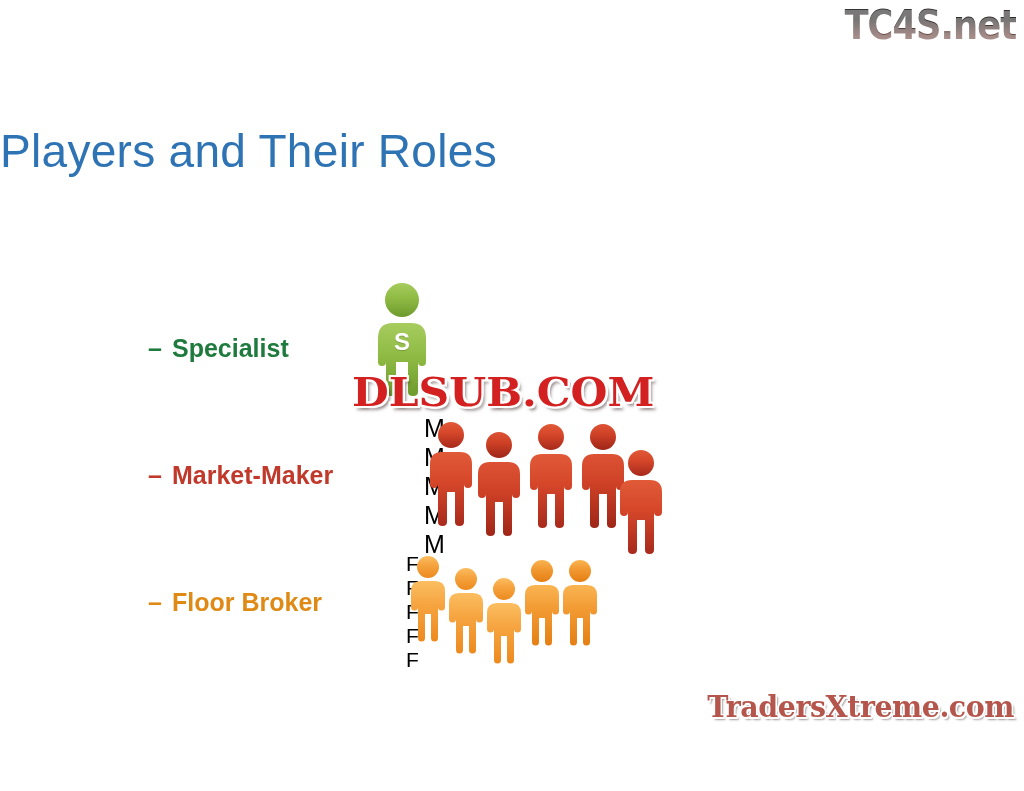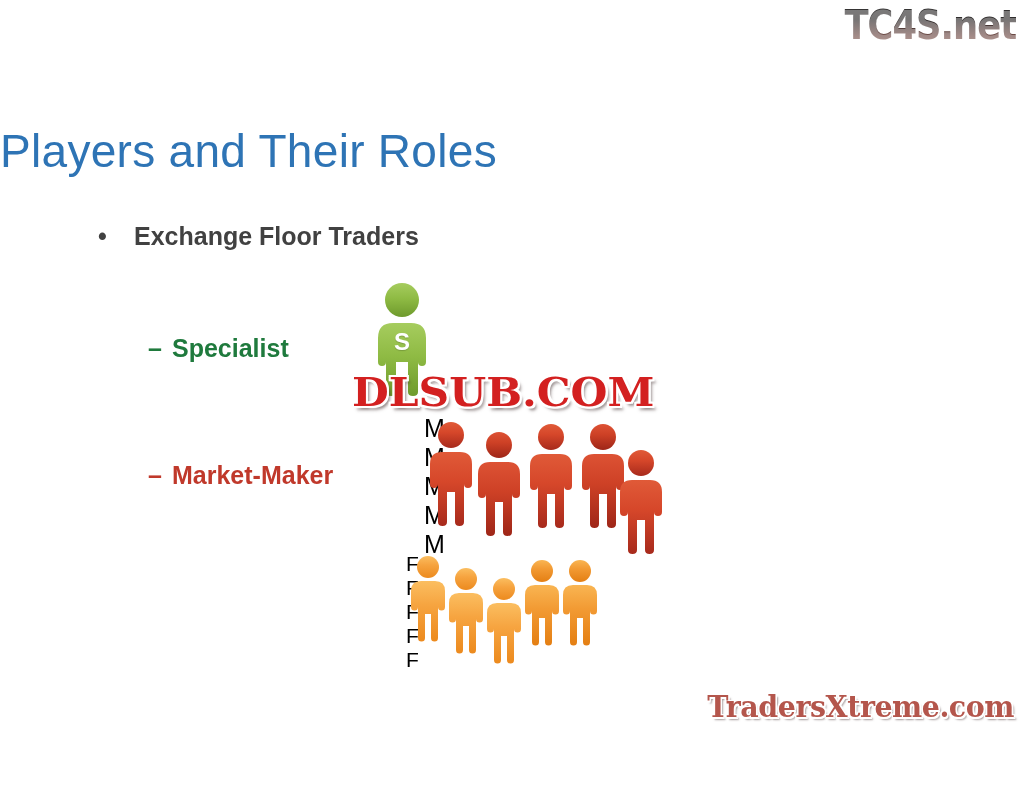--- a/index.html
+++ b/index.html
@@ -142,32 +142,32 @@
 </style>
 </head>
 <body>
 
 <div id="slide">
 
   <div id="wm-top">TC4S.net</div>
 
   <div id="title">Players and Their Roles</div>
 
-  <div class="bullet-l1">
-    <span class="dot">•</span><span>Exchange Floor Traders</span>
-  </div>
 
   <div class="bullet-l2" id="b-specialist">
     <span class="dash">–</span><span>Specialist</span>
   </div>
 
   <div class="bullet-l2" id="b-marketmaker">
     <span class="dash">–</span><span>Market-Maker</span>
   </div>
 
+  <div class="bullet-l2" id="b-floorbroker">
+    <span class="dash">–</span><span>Floor Broker</span>
+  </div>
 
   <div id="group-specialist">
     <div class="fig" style="left:0px; top:0px;">
       <svg width="80" height="115" viewBox="0 0 80 115">
         <defs>
           <linearGradient id="gGreen" x1="0" y1="0" x2="0" y2="1">
             <stop offset="0%" stop-color="#A6CC5E"></stop>
             <stop offset="45%" stop-color="#8FBB44"></stop>
             <stop offset="100%" stop-color="#6E9A2C"></stop>
           </linearGradient>

